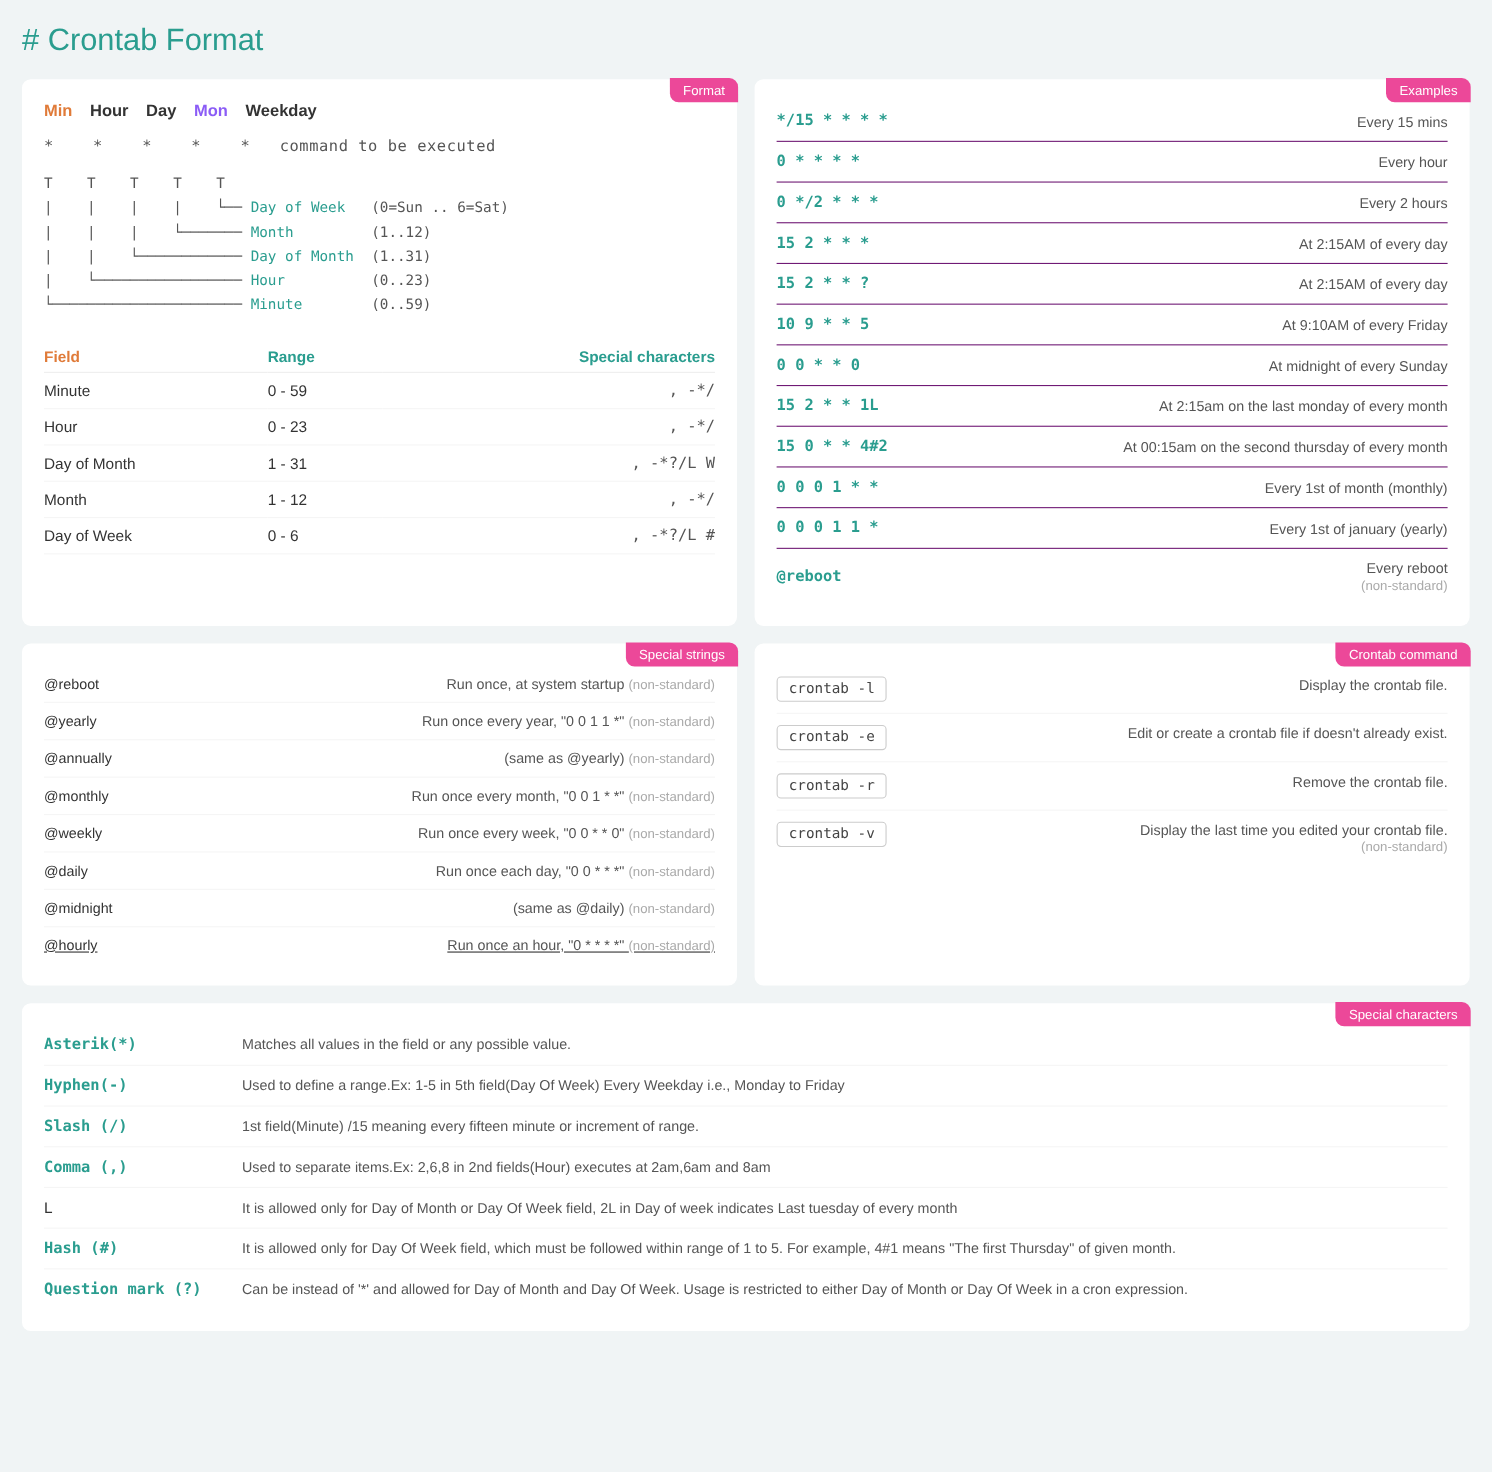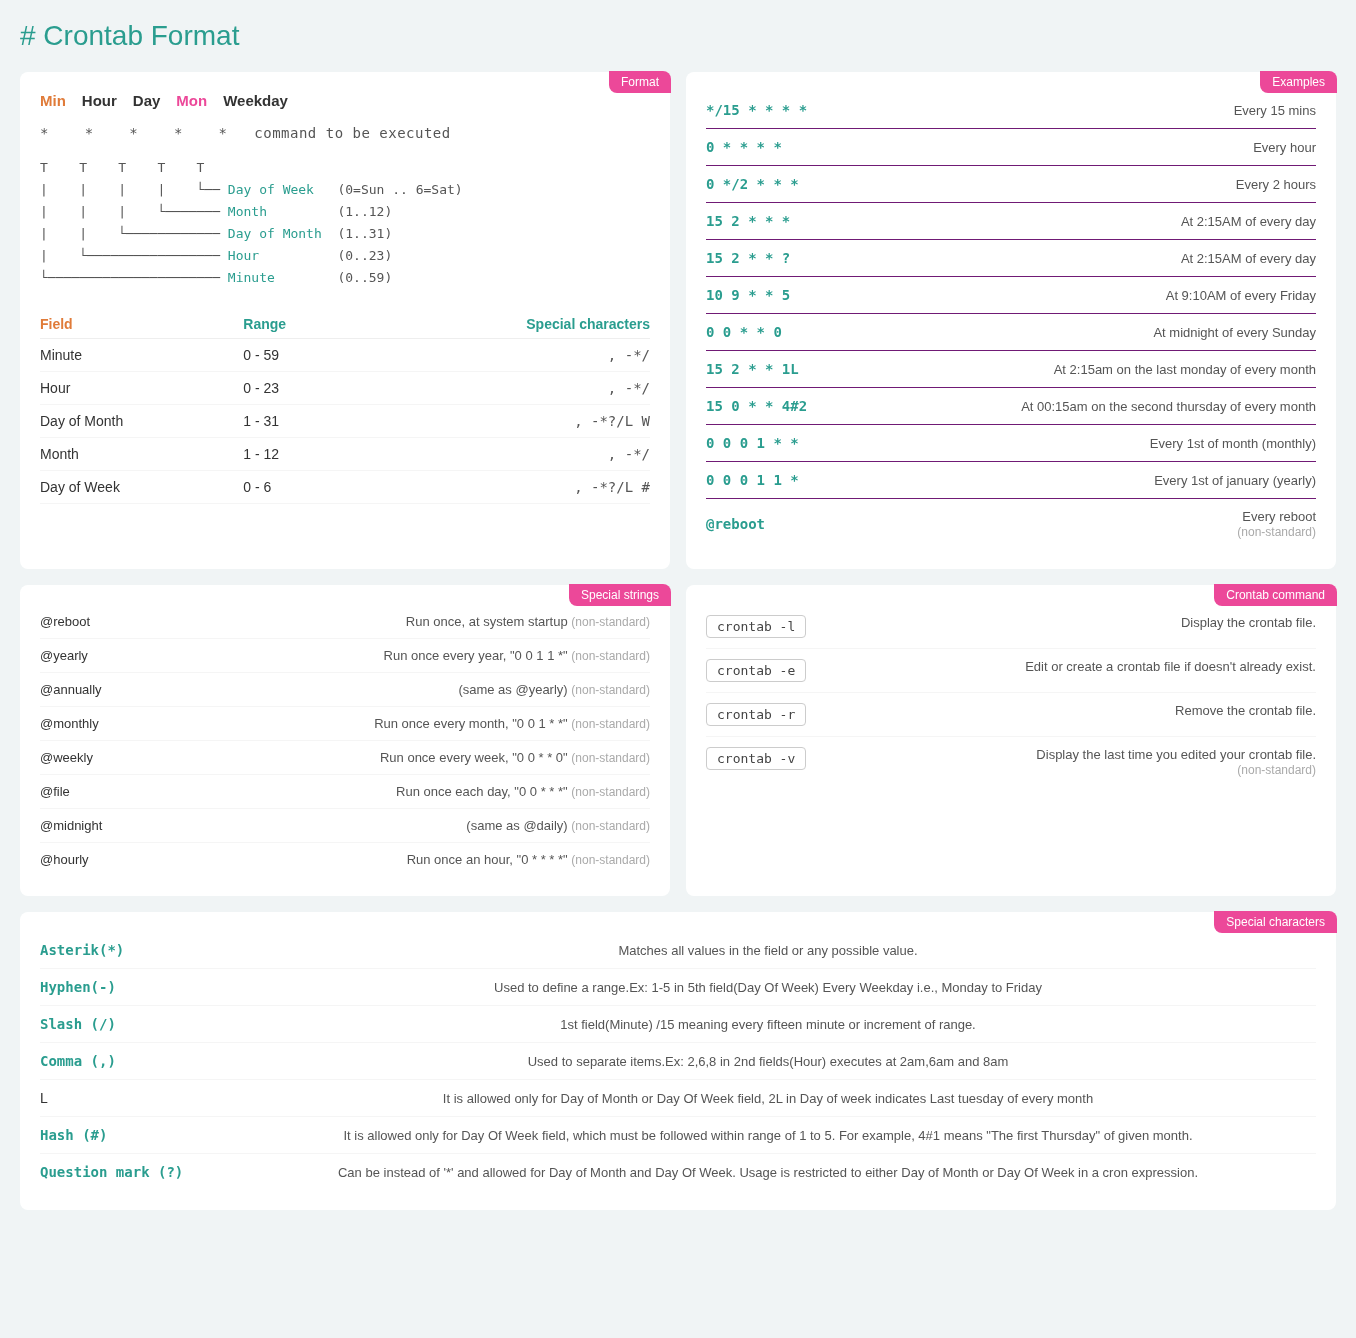--- a/index.html
+++ b/index.html
@@ -41,21 +41,21 @@
     
     .format-header {
       display: flex;
       gap: 16px;
       margin-bottom: 16px;
       font-size: 15px;
     }
     .label-min { color: #e07b39; font-weight: 600; }
     .label-hour { color: #333; font-weight: 600; }
     .label-day { color: #333; font-weight: 600; }
-    .label-mon { color: #ec4899; font-weight: 600; text-align: right; }
+    .label-mon { color: #8b5cf6; font-weight: 600; text-align: right; }
     .label-weekday { color: #333; font-weight: 700; }
     .format-command {
       font-family: monospace;
       font-size: 14px;
       color: #555;
       margin-bottom: 16px;
       letter-spacing: 0.5px;
     }
     .format-diagram {
       font-family: monospace;
@@ -92,21 +92,21 @@
     .ex-code { color: #2a9d8f; font-family: monospace; font-size: 14px; font-weight: 600; }
     .ex-desc { color: #555; font-size: 13px; text-align: right; }
     
     .ss-row {
       display: flex;
       justify-content: space-between;
       align-items: baseline;
       padding: 9px 0;
       border-bottom: 1px solid #f5f5f5;
     }
-    .ss-row:last-child { border-bottom: none; }
+    .ss-row:last-child { border-bottom: none; text-decoration: underline; }
     .ss-key { color: #333; font-size: 13px; }
     .ss-val { color: #555; font-size: 13px; text-align: right; }
     .non-std { color: #aaa; font-size: 12px; }
     
     .cmd-row {
       display: flex;
       justify-content: space-between;
       align-items: flex-start;
       padding: 10px 0;
       border-bottom: 1px solid #f5f5f5;
@@ -127,21 +127,21 @@
     .sc-card { margin-bottom: 16px; }
     .sc-row {
       display: flex;
       justify-content: space-between;
       align-items: baseline;
       padding: 10px 0;
       border-bottom: 1px solid #f5f5f5;
     }
     .sc-row:last-child { border-bottom: none; }
     .sc-key { color: #2a9d8f; font-family: monospace; font-size: 14px; font-weight: 600; min-width: 160px; }
-    .sc-val { color: #555; font-size: 13px; text-align: center; flex: 1; margin-left: 20px; }
+    .sc-val { color: #555; font-size: 13px; text-align: left; flex: 1; margin-left: 20px; }
     .sc-key-plain { color: #333; font-size: 14px; font-weight: 500; min-width: 160px; }
   </style>
 </head>
 <body>
 
 <h1># Crontab Format</h1>
 
 <div class="grid-2">
 
   <div class="card">
@@ -280,21 +280,21 @@
   </div>
         <div class="ss-row">
     <span class="ss-key">@monthly</span>
     <span class="ss-val">Run once every month, "0 0 1 * *" <span class="non-std">(non-standard)</span></span>
   </div>
         <div class="ss-row">
     <span class="ss-key">@weekly</span>
     <span class="ss-val">Run once every week, "0 0 * * 0" <span class="non-std">(non-standard)</span></span>
   </div>
         <div class="ss-row">
-    <span class="ss-key">@file</span>
+    <span class="ss-key">@daily</span>
     <span class="ss-val">Run once each day, "0 0 * * *" <span class="non-std">(non-standard)</span></span>
   </div>
         <div class="ss-row">
     <span class="ss-key">@midnight</span>
     <span class="ss-val">(same as @daily) <span class="non-std">(non-standard)</span></span>
   </div>
         <div class="ss-row">
     <span class="ss-key">@hourly</span>
     <span class="ss-val">Run once an hour, "0 * * * *" <span class="non-std">(non-standard)</span></span>
   </div>

